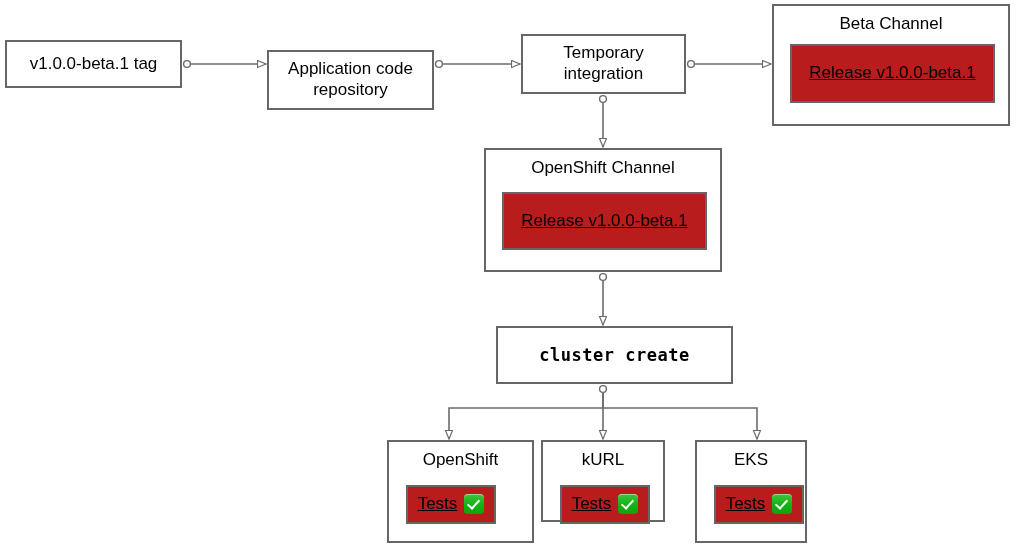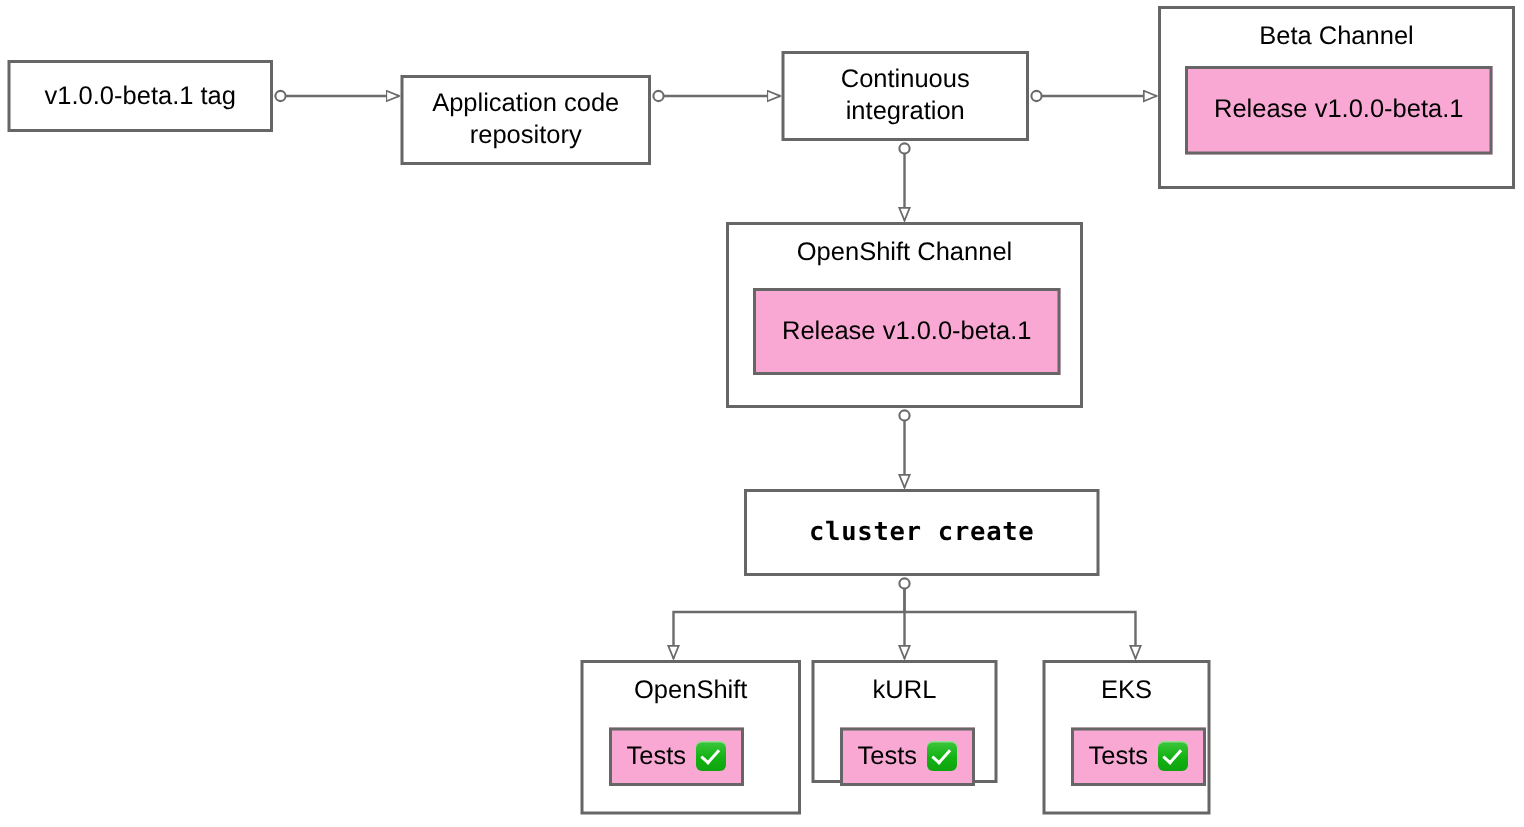--- a/index.html
+++ b/index.html
@@ -49,27 +49,28 @@
     right: 0;
     top: 8px;
     text-align: center;
     font-size: 17px;
     color: #000000;
     line-height: 1.2;
   }
   .inner-box {
     position: absolute;
     box-sizing: border-box;
-    background: #f9a8d4;
+    background: #b91c1c;
     border: 2px solid #666666;
     display: flex;
     align-items: center;
     justify-content: center;
     font-size: 17px;
     color: #000000;
+    text-decoration: underline;
   }
   .mono-node {
     font-family: "DejaVu Sans Mono", "Liberation Mono", monospace;
     font-weight: bold;
     font-size: 17px;
     letter-spacing: 0.5px;
     margin-left: 12px;
   }
   .tests-label {
     display: inline-flex;
@@ -153,21 +154,21 @@
   <div class="node" style="left:5px; top:40px; width:177px; height:48px;">
     <span>v1.0.0-beta.1 tag</span>
   </div>
 
   <div class="node" style="left:267px; top:34px; width:167px; height:60px;margin-top:16px;">
     <span>Application code
 repository</span>
   </div>
 
   <div class="node" style="left:521px; top:34px; width:165px; height:60px;">
-    <span>Continuous
+    <span>Temporary
 integration</span>
   </div>
 
   <div class="node mono-node" style="left:484px; top:326px; width:237px; height:58px;">
     <span>cluster create</span>
   </div>
 
   <div class="node container-node" style="left:772px; top:4px; width:238px; height:122px;">
     <div class="container-title">Beta Channel</div>
     <div class="inner-box" style="left:16px; top:38px; width:205px; height:59px;">

